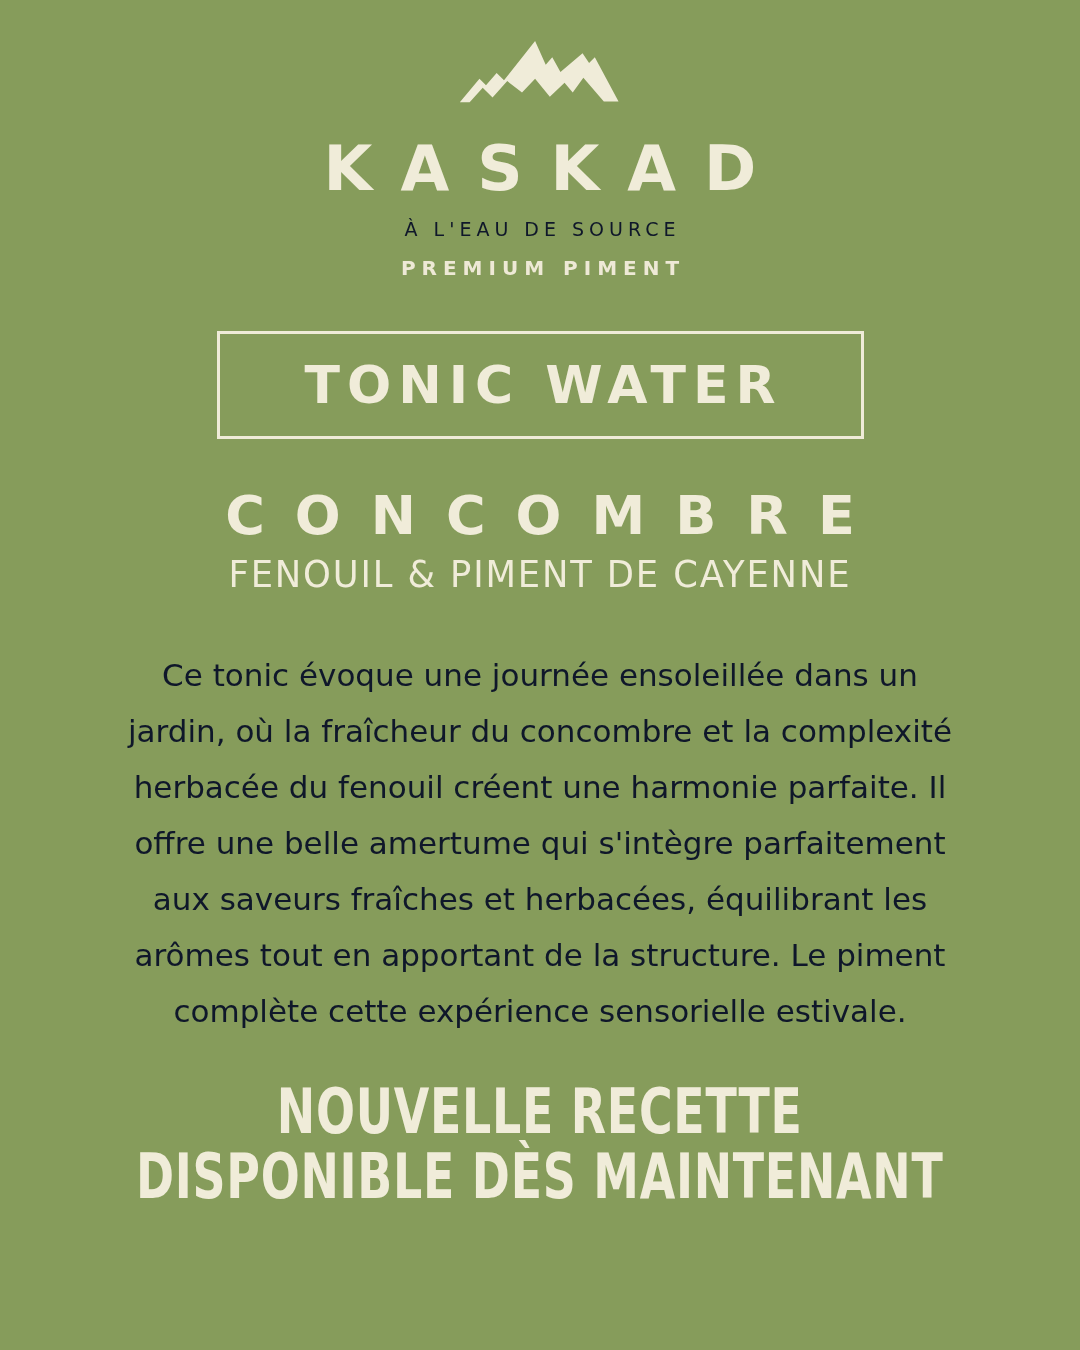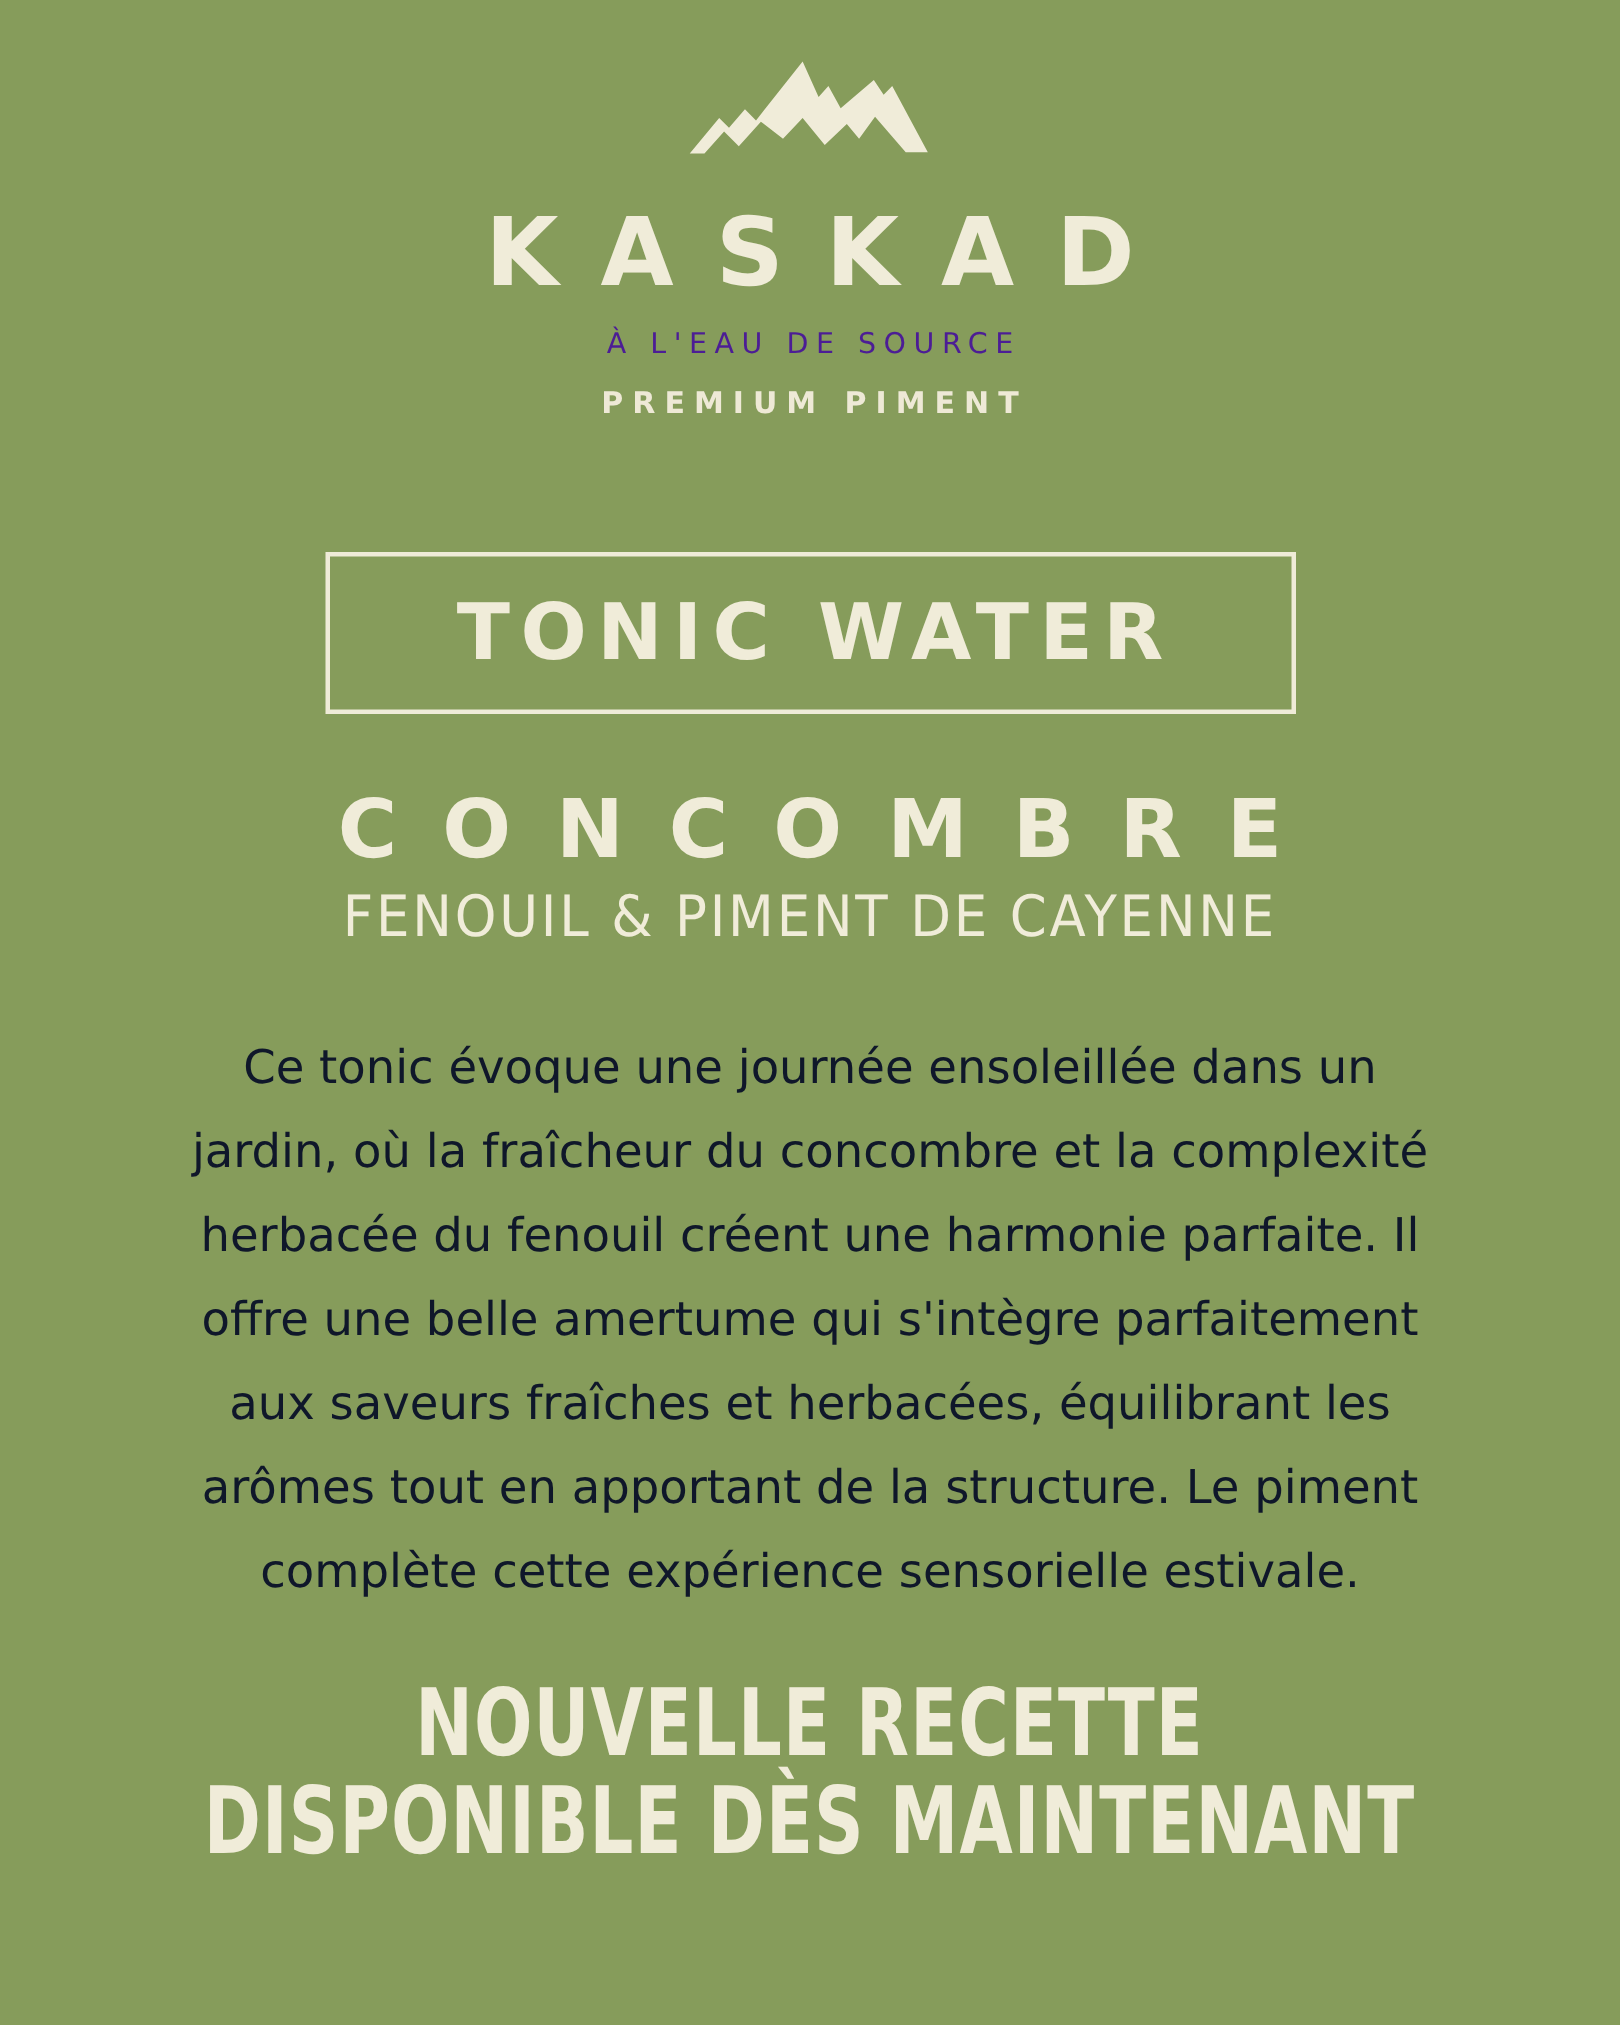--- a/index.html
+++ b/index.html
@@ -39,33 +39,33 @@
     letter-spacing: 28px;
     padding-left: 28px; 
     color: #f0ecd9;
   }
   .tagline {
     margin-top: 12px;
     font-size: 19px;
     line-height: 1.5;
     letter-spacing: 5px;
     padding-left: 5px;
-    color: #4c1d95;
+    color: #0f172a;
     font-weight: normal;
   }
   .descriptor {
     margin-top: 12px;
     font-size: 20px;
     font-weight: bold;
     letter-spacing: 6px;
     padding-left: 6px;
     color: #eee9d6;
   }
   .category-badge {
-    margin-top: 88px;
+    margin-top: 51px;
     width: 647px;
     height: 108px;
     box-sizing: border-box;
     border: 3px solid #efebd8;
     display: flex;
     align-items: center;
     justify-content: center;
   }
   .category-badge .category-label {
     font-size: 52px;

